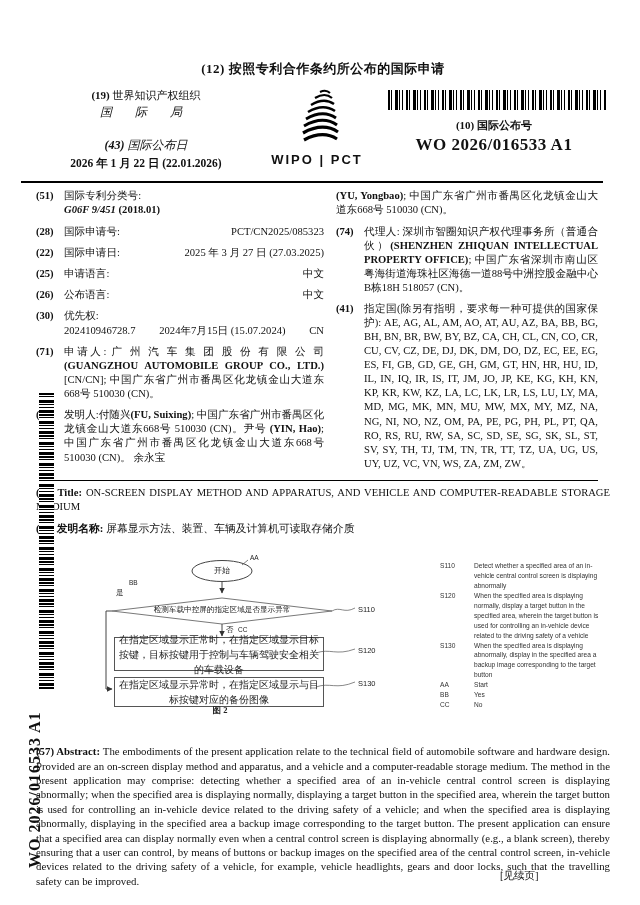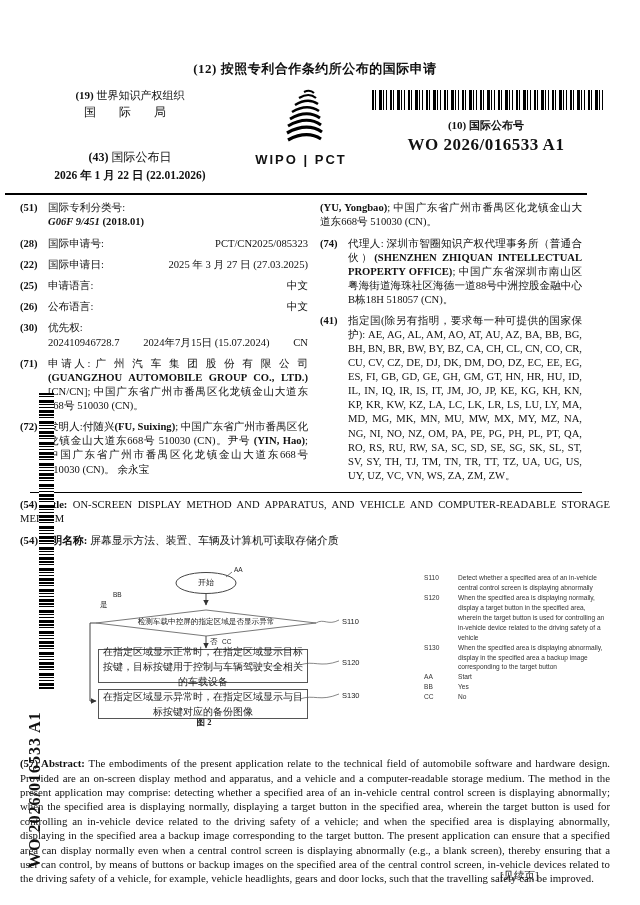--- a/index.html
+++ b/index.html
@@ -1,26 +1,26 @@
 <!DOCTYPE html>
 <html><head>
 <meta charset="utf-8">
 <style>
   html,body{margin:0;padding:0;background:#fff;}
   .page{position:relative;width:640px;height:905px;background:#fff;color:#111;
         font-family:"Liberation Serif",serif;overflow:hidden;}
-  .content{padding:0 30px 0 20px;}
+  .content{padding:0 30px 0 36px;}
   b{font-weight:bold;}
   
   .doc-type{margin-top:60px;text-align:center;font-size:13px;font-weight:bold;letter-spacing:.5px;}
   .hdr{display:flex;margin-top:10px;align-items:flex-start;}
   .hdr-left{width:220px;text-align:center;font-size:12px;line-height:1.45;}
   .hdr-left .org1{font-size:11px;}
-  .hdr-left .org2{letter-spacing:10px;font-size:12px;}
-  .hdr-left .pubdate-lbl{margin-top:28px;}
+  .hdr-left .org2{letter-spacing:10px;font-size:12px;font-style:italic;}
+  .hdr-left .pubdate-lbl{margin-top:16px;font-style:italic;}
   .hdr-left .pubdate-val{font-weight:bold;font-size:11.5px;}
   .hdr-logo{width:122px;text-align:center;}
   .hdr-logo svg{display:block;margin:0 auto;}
   .logo-text{font-family:"Liberation Sans",sans-serif;font-weight:bold;font-size:13px;letter-spacing:2px;margin-top:2px;}
   .hdr-right{flex:1;text-align:center;}
   .barcode-top{height:20px;margin:2px 4px 8px 10px;
     background:repeating-linear-gradient(90deg,#000 0 2px,#fff 2px 3px,#000 3px 4px,#fff 4px 7px,#000 7px 10px,#fff 10px 11px,#000 11px 12px,#fff 12px 14px,#000 14px 15px,#fff 15px 18px);}
   .pubnum-lbl{font-size:11px;font-weight:bold;}
   .pubnum-val{font-size:17px;font-weight:bold;margin-top:2px;letter-spacing:.5px;}
   .rule-top{border:none;border-top:2.2px solid #000;margin:10px 0 6px -15px;width:582px;}

